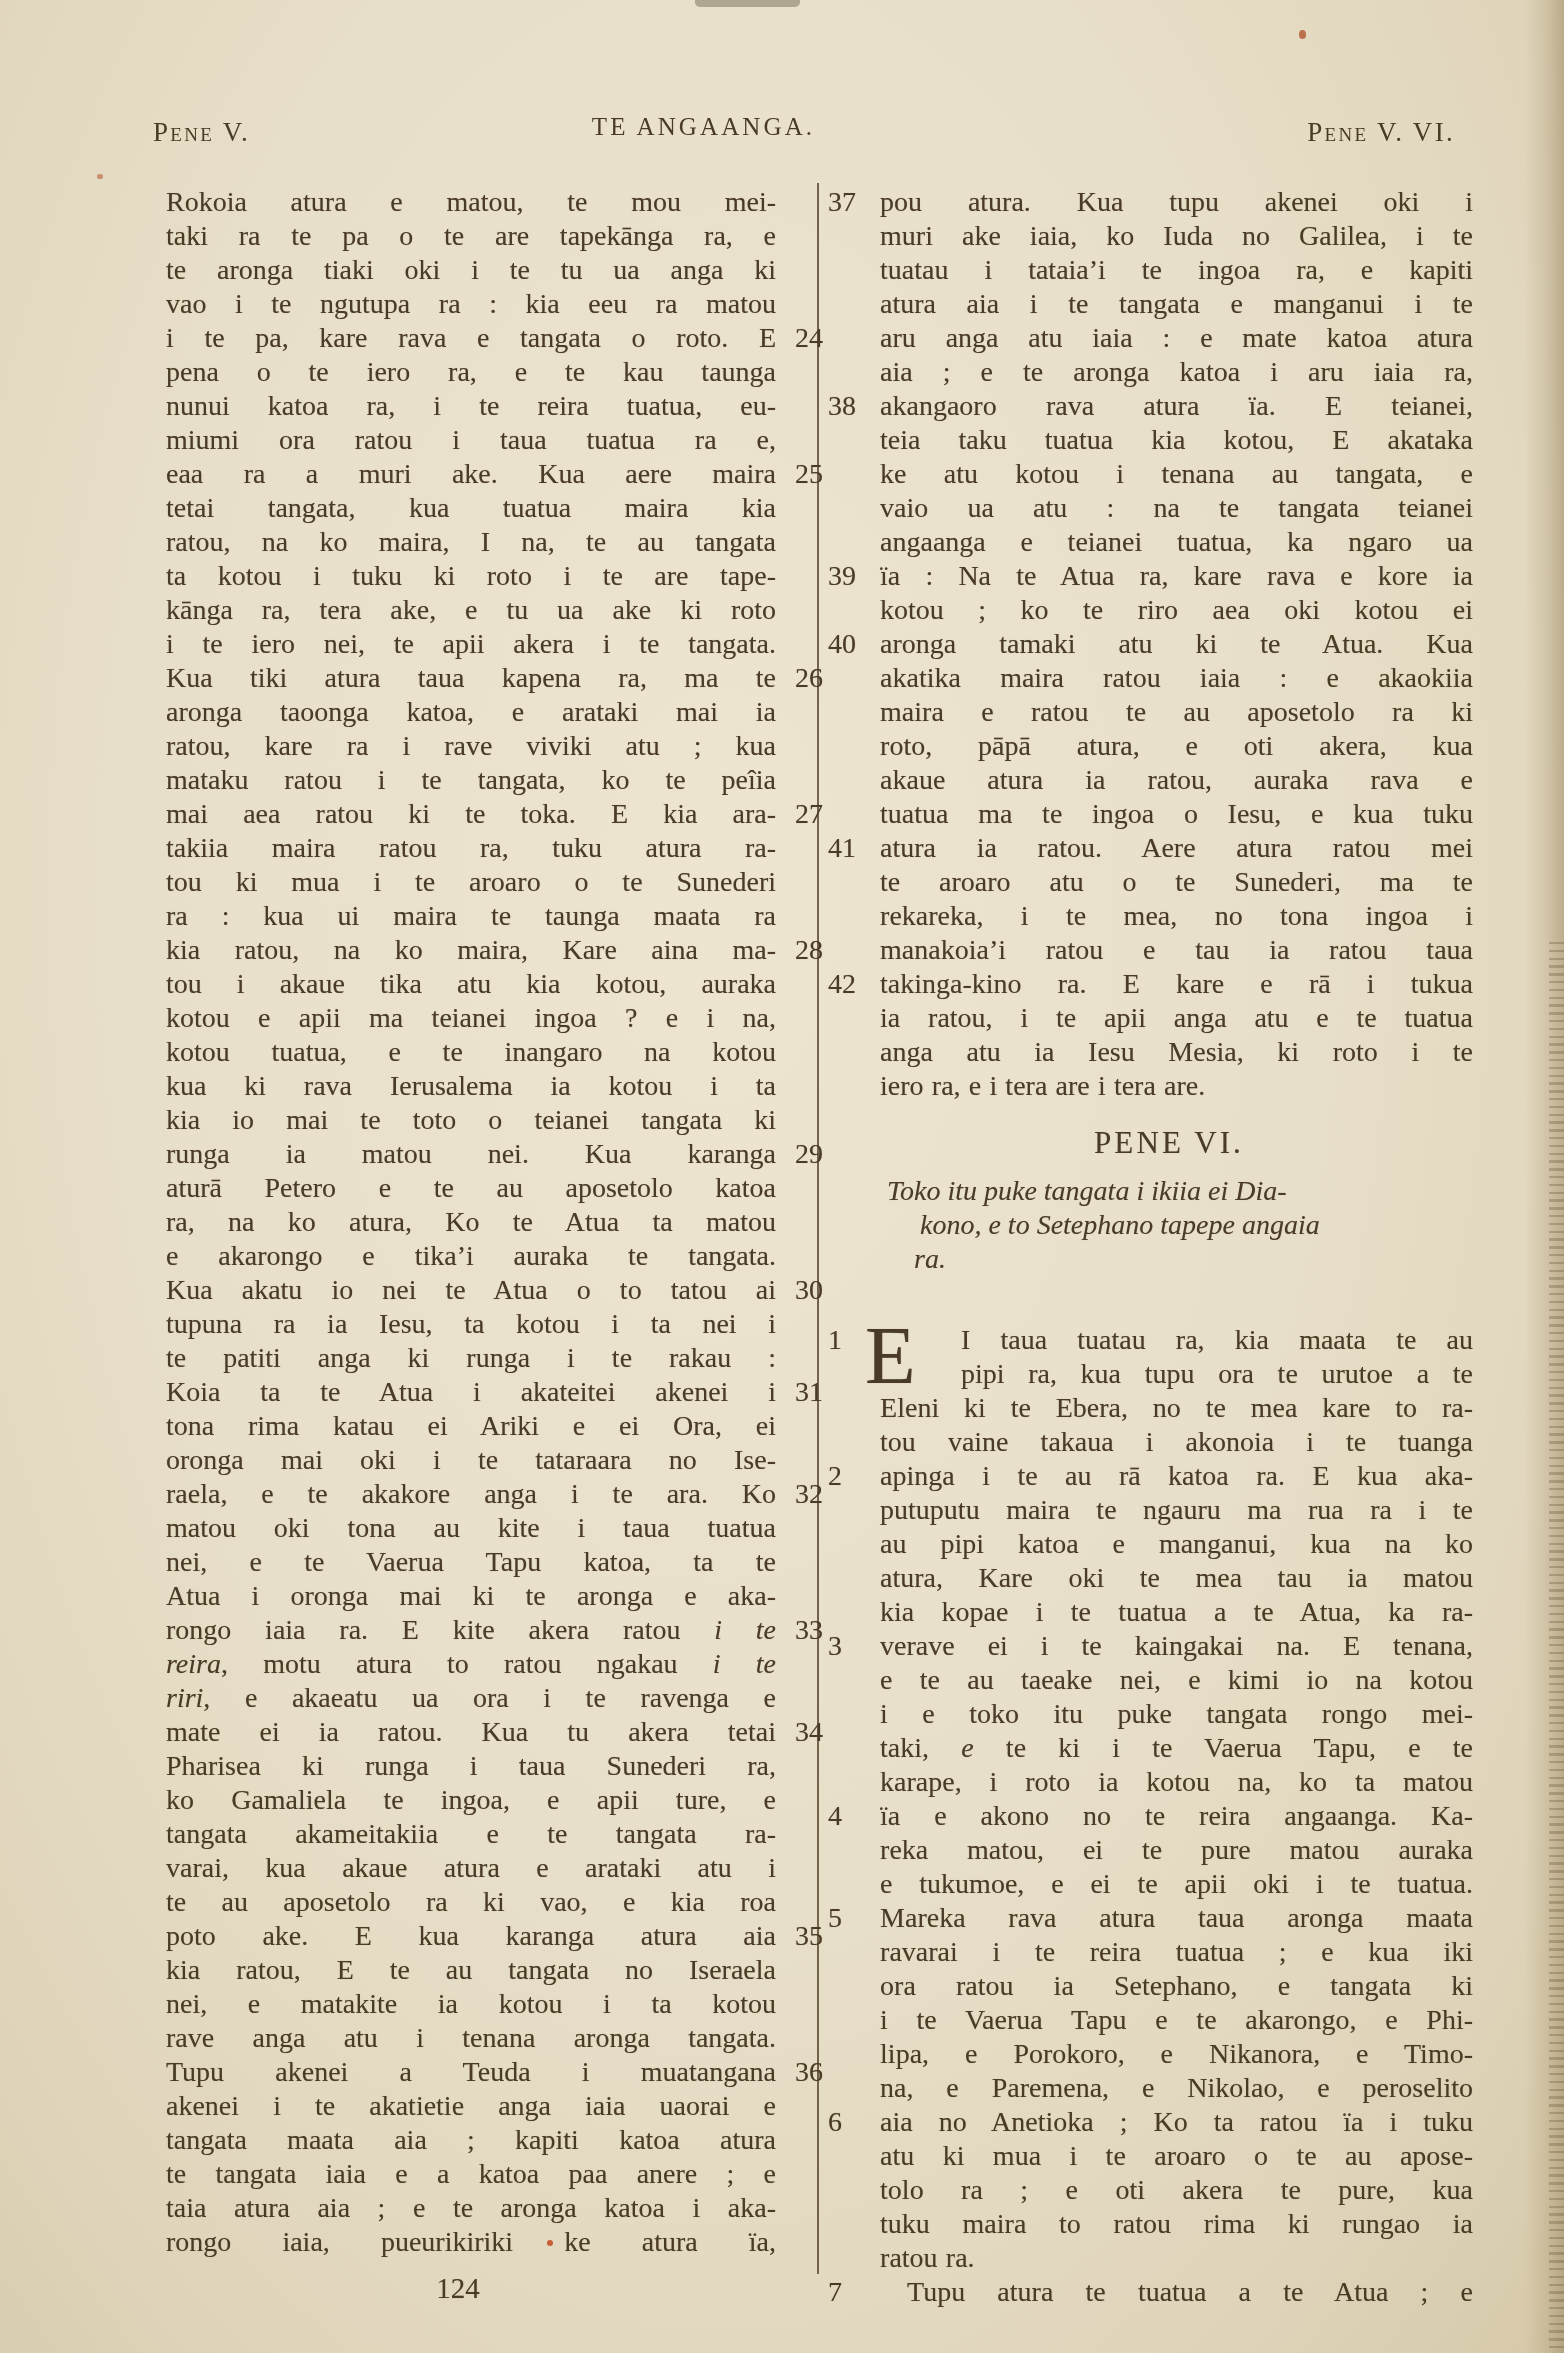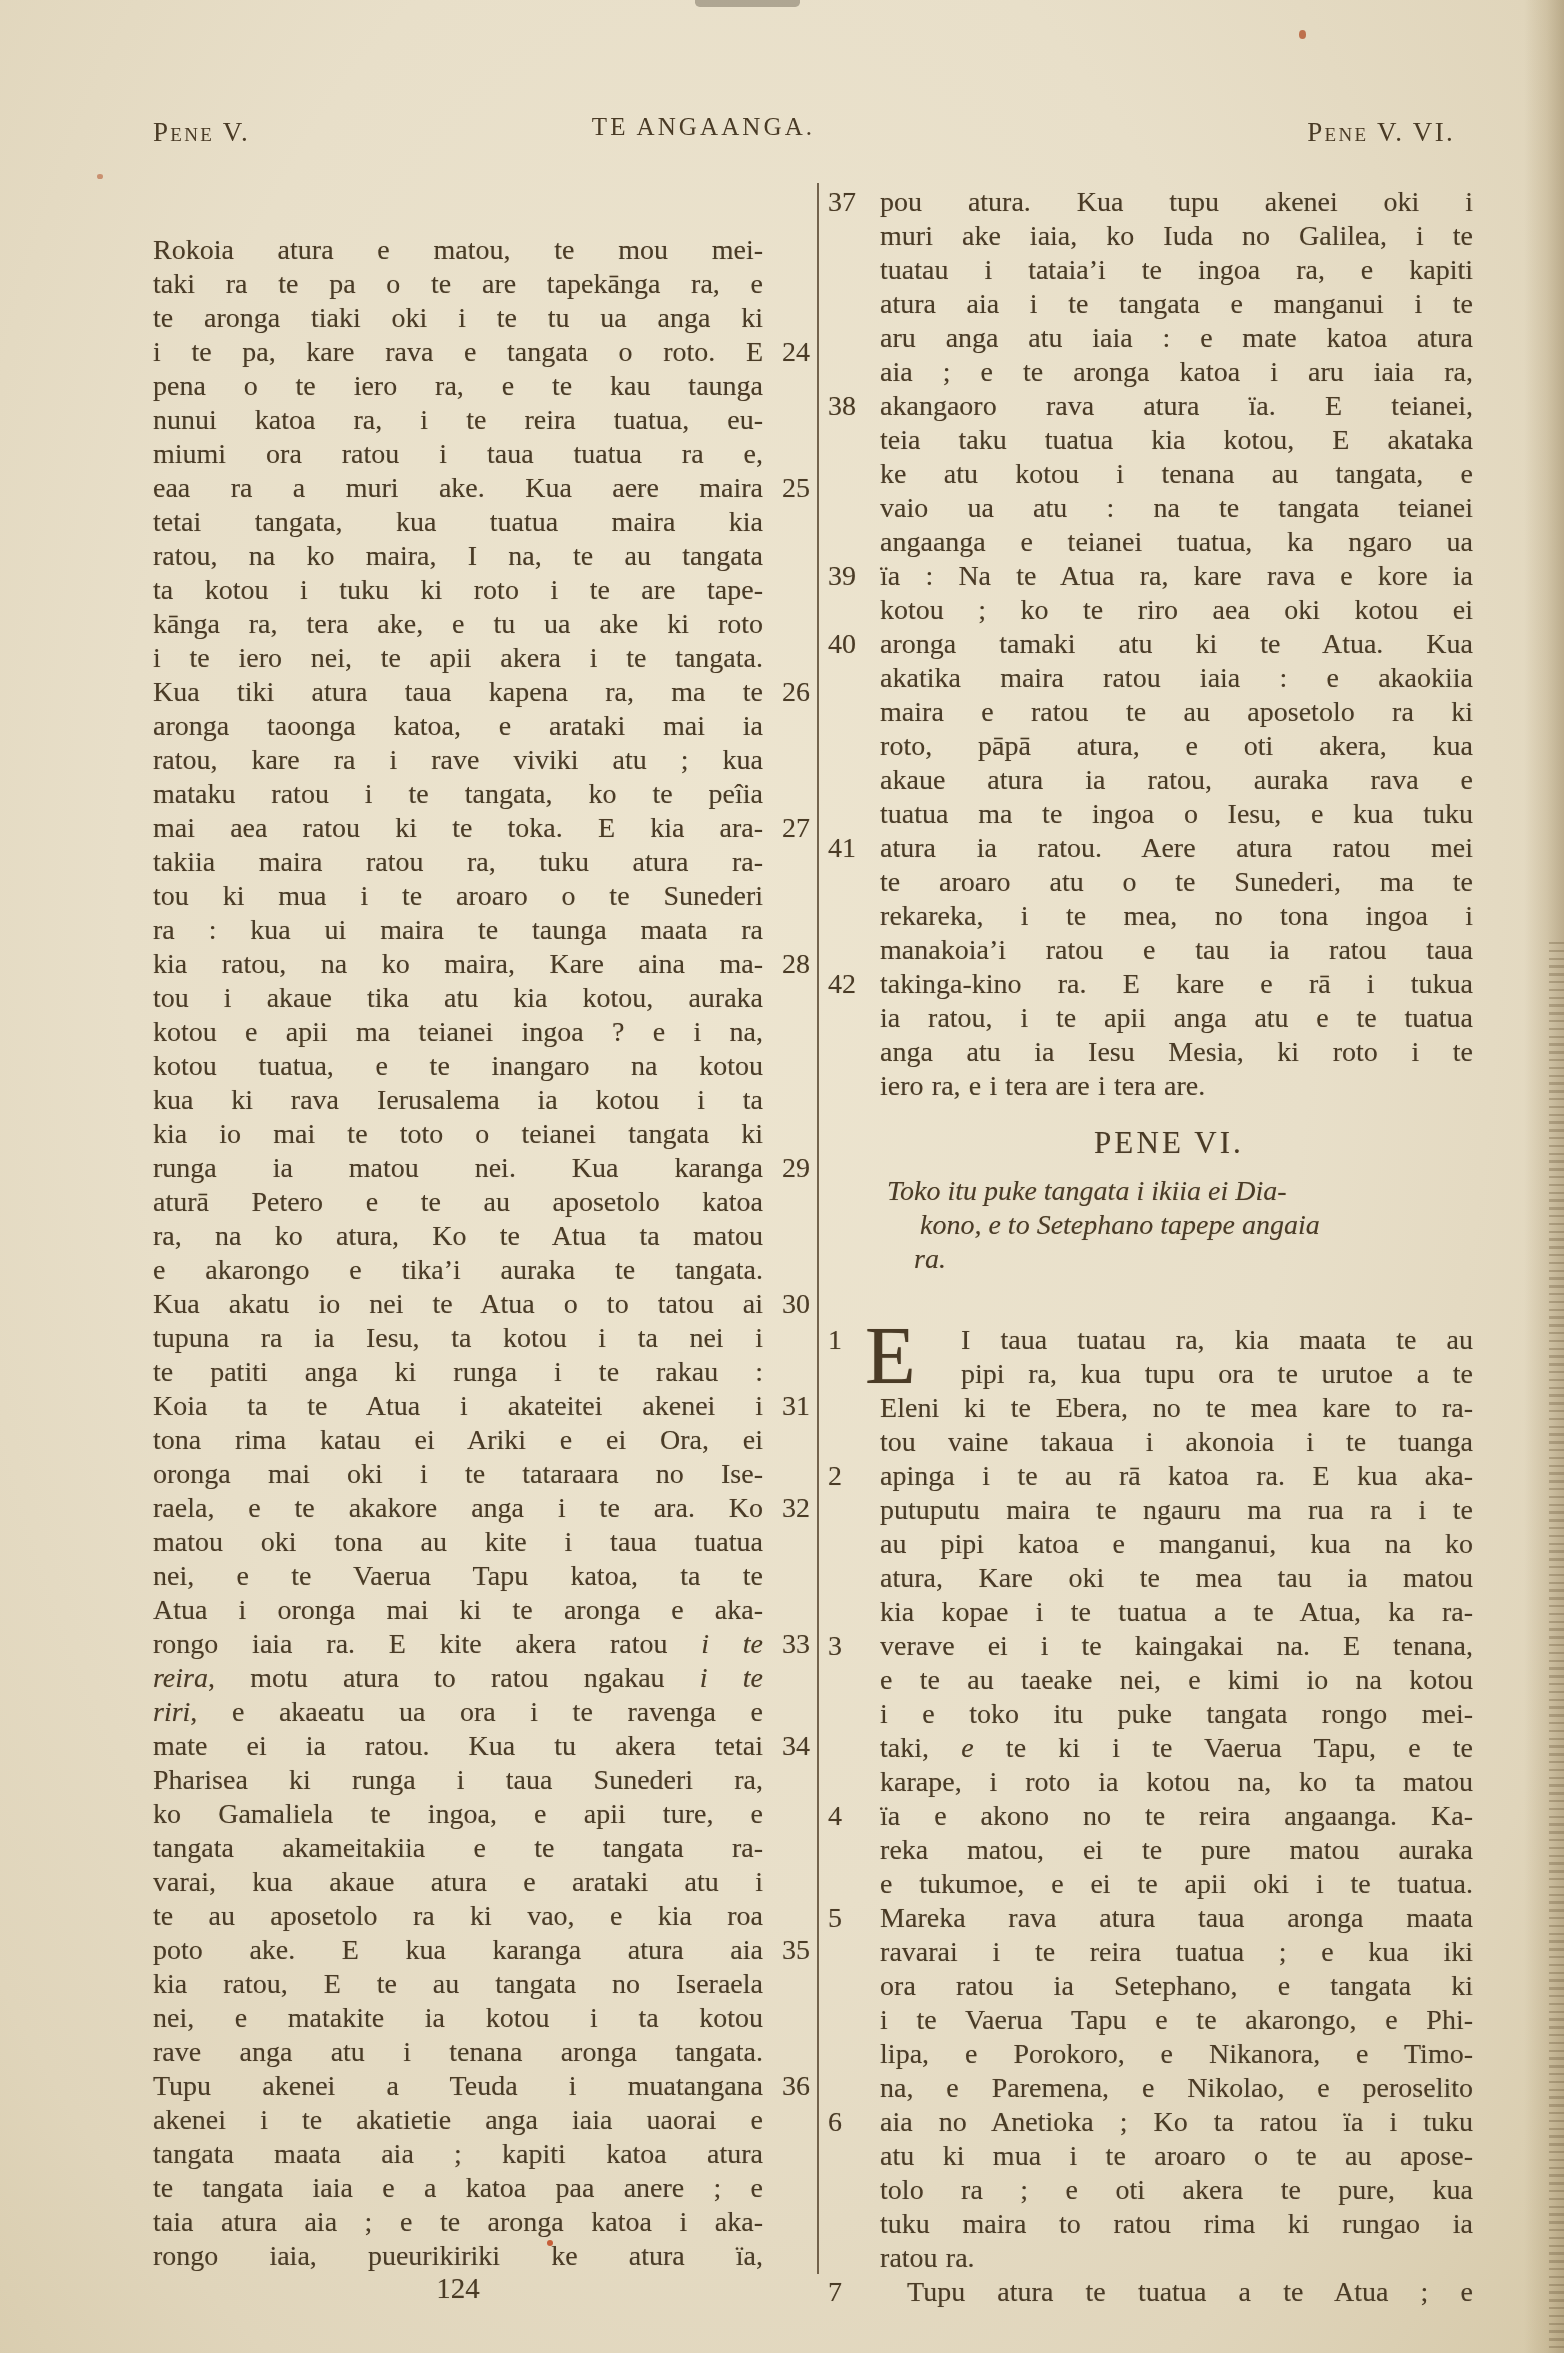--- a/index.html
+++ b/index.html
@@ -18,21 +18,21 @@
   .top-notch{position:absolute;left:695px;top:0;width:105px;height:7px;background:#3c332555;border-radius:0 0 4.7px 4.7px;}
 
   .hdr{position:absolute;white-space:nowrap;text-align:center;}
   .hdr-left{left:153px;top:117px;font-size:27px;font-variant:small-caps;letter-spacing:2.3px;}
   .hdr-center{left:469px;top:113px;width:469px;text-align:center;font-size:25px;letter-spacing:3.1px;}
   .hdr-right{left:1142px;top:117px;width:313px;text-align:right;font-size:27px;font-variant:small-caps;letter-spacing:2.3px;}
 
   .rule{position:absolute;left:817px;top:183px;width:2.3px;height:2091px;background:#55442d;opacity:.8;}
 
   .col{position:absolute;top:185px;}
-  .col-left{left:153px;width:657px;margin-top:48px;}
+  .col-left{left:166px;width:657px;}
   .col-right{left:828px;width:645px;font-family:Liberation Serif, serif;}
 
   .line{display:flex;height:34px;overflow:visible;}
   .ltext{font-size:28px;line-height:34px;text-align:justify;text-align-last:justify;word-spacing:1.2px;
          text-shadow:0 0 0.8px rgba(74,59,38,.35);}
   .col-left .ltext{width:610px;order:1;}
   .col-left .vnum{width:47px;text-align:right;order:2;}
   .col-right .vnum{width:37px;text-align:left;}
   .col-right .ltext{width:608px;margin-left:16px;}
   .vnum{font-size:28px;line-height:34px;text-shadow:0 0 0.8px rgba(74,59,38,.35);}
@@ -82,20 +82,24 @@
       </div>
       <div class="line">
         <span class="ltext">taki ra te pa o te are tapekānga ra, e</span>
         <span class="vnum"></span>
       </div>
       <div class="line">
         <span class="ltext">te aronga tiaki oki i te tu ua anga ki</span>
         <span class="vnum"></span>
       </div>
       <div class="line">
+        <span class="ltext">vao i te ngutupa ra : kia eeu ra matou</span>
+        <span class="vnum"></span>
+      </div>
+      <div class="line">
         <span class="ltext">i te pa, kare rava e tangata o roto. E</span>
         <span class="vnum">24</span>
       </div>
       <div class="line">
         <span class="ltext">pena o te iero ra, e te kau taunga</span>
         <span class="vnum"></span>
       </div>
       <div class="line">
         <span class="ltext">nunui katoa ra, i te reira tuatua, eu-</span>
         <span class="vnum"></span>

